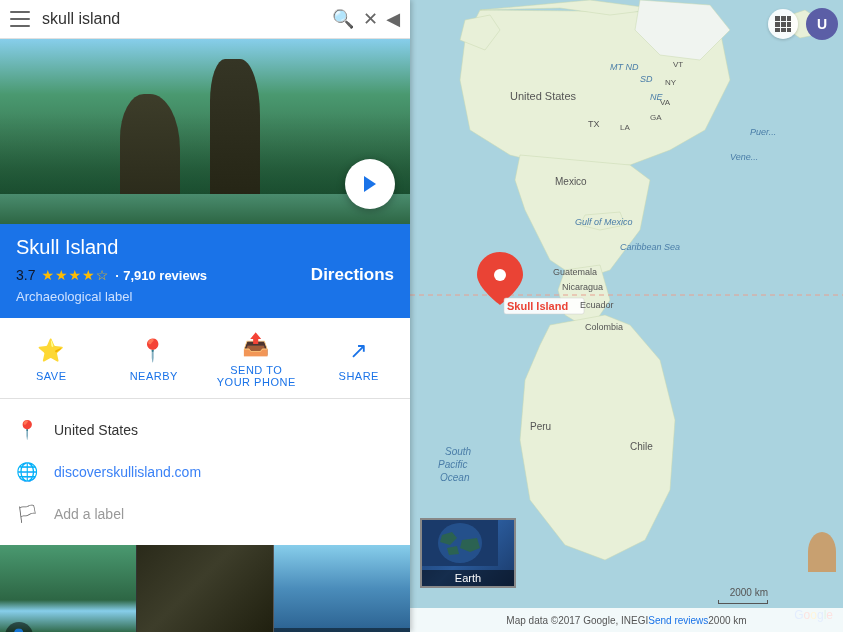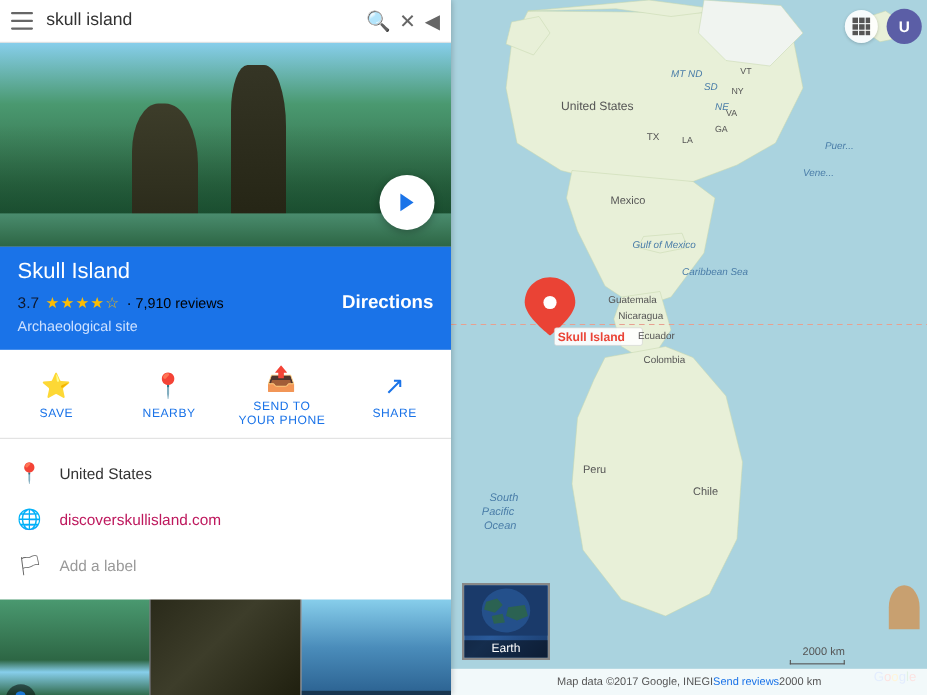--- a/index.html
+++ b/index.html
@@ -100,21 +100,21 @@
     }
     .place-name {
       font-size: 20px; font-weight: 500; color: #fff; margin-bottom: 6px;
     }
     .rating-row {
       display: flex; align-items: center; justify-content: space-between;
     }
     .rating-left { display: flex; align-items: center; gap: 6px; }
     .rating-number { color: #0f172a; font-size: 14px; }
     .stars { color: #fbbc04; font-size: 14px; letter-spacing: 1px; }
-    .reviews { color: #000000; font-size: 13px; }
+    .reviews { color: #ffffff; font-size: 13px; font-weight: bold; }
     .directions-link { color: #ffffff; font-size: 17px; font-weight: 700; cursor: pointer; text-decoration: none; }
     .place-type { color: #cce0ff; font-size: 13px; margin-top: 4px; }
 
     
     .action-buttons {
       display: flex; justify-content: space-around; align-items: center;
       padding: 14px 0 10px;
       border-bottom: 1px solid #e0e0e0;
       flex-shrink: 0;
     }
@@ -128,21 +128,21 @@
     
     .details-section {
       padding: 10px 0;
       flex-shrink: 0;
     }
     .detail-row {
       display: flex; align-items: center; padding: 10px 16px; gap: 16px;
     }
     .detail-icon { color: #666; font-size: 18px; width: 22px; text-align: center; flex-shrink: 0; }
     .detail-text { font-size: 14px; color: #333; }
-    .detail-text.link { color: #be185d; cursor: pointer; }
+    .detail-text.link { color: #3b82f6; cursor: pointer; }
     .detail-text.muted { color: #999; }
 
     
     .photos-strip {
       display: flex; height: 110px; margin-top: auto; flex-shrink: 0;
     }
     .photo {
       flex: 1; height: 100%;
       position: relative; overflow: hidden;
     }
@@ -199,22 +199,22 @@
     
     .map-bottom-bar {
       position: absolute; bottom: 0; left: 0; right: 0;
       height: 24px; background: rgba(255,255,255,0.85);
       display: flex; align-items: center; justify-content: center;
       padding: 0 8px; font-size: 10px; color: #555;
     }
 
     
     .earth-thumbnail {
-      position: absolute; bottom: 32px; left: 10px;
-      width: 80px; height: 70px;
+      position: absolute; bottom: 44px; left: 10px;
+      width: 96px; height: 70px;
       background: linear-gradient(135deg, #1a3a6a 0%, #2a5a9a 50%, #1a3a6a 100%);
       border: 2px solid #888; cursor: pointer; overflow: hidden;
     }
     .earth-label {
       position: absolute; bottom: 0; left: 0; right: 0;
       background: rgba(0,0,0,0.5); color: #fff;
       font-size: 11px; text-align: center; padding: 2px;
     }
 
     
@@ -282,21 +282,21 @@
   <div class="info-section">
     <div class="place-name">Skull Island</div>
     <div class="rating-row">
       <div class="rating-left">
         <span class="rating-number">3.7</span>
         <span class="stars">★★★★☆</span>
         <span class="reviews">· <span>7,910 reviews</span></span>
       </div>
       <a class="directions-link">Directions</a>
     </div>
-    <div class="place-type">Archaeological site</div>
+    <div class="place-type">Archaeological label</div>
   </div>
 
   <div class="action-buttons">
     <div class="action-btn">
       <span class="icon">⭐</span>
       <span>SAVE</span>
     </div>
     <div class="action-btn">
       <span class="icon">📍</span>
       <span>NEARBY</span>

